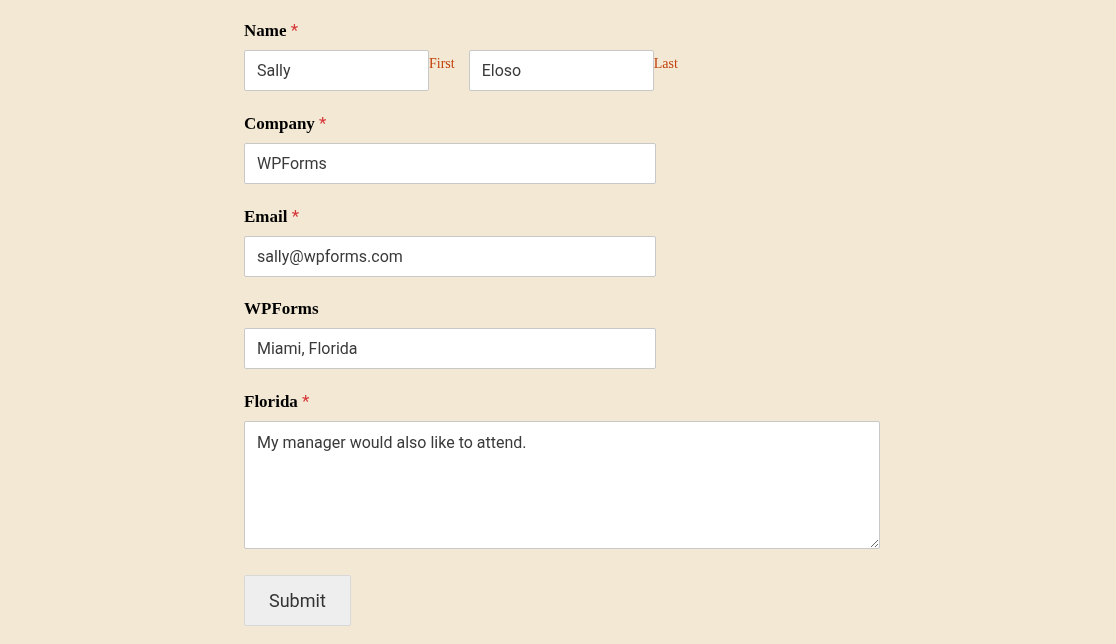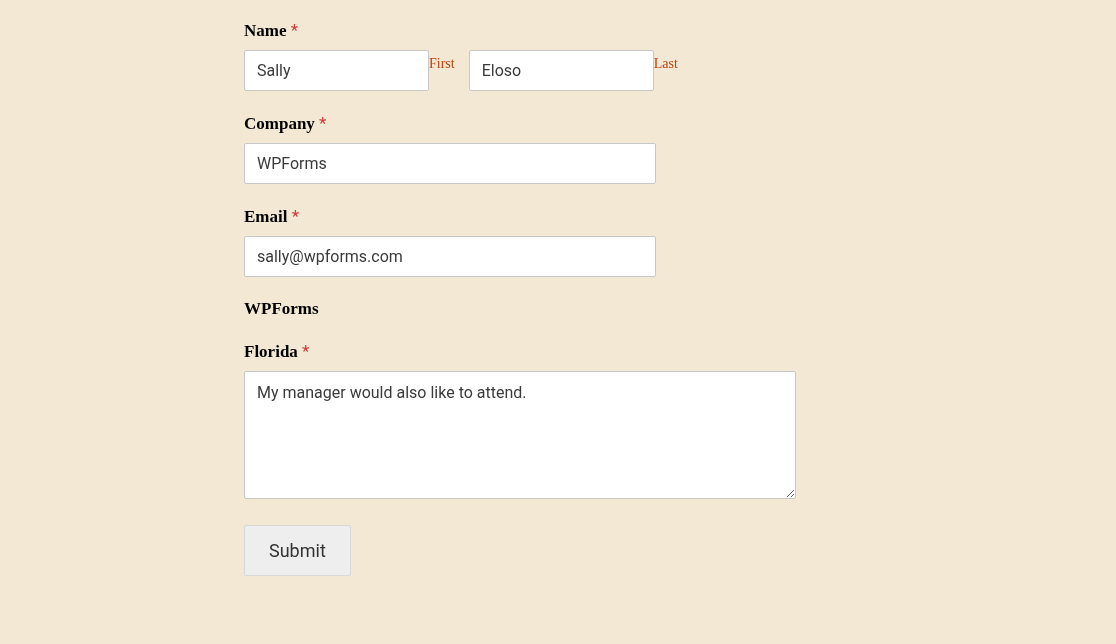--- a/index.html
+++ b/index.html
@@ -52,21 +52,21 @@
     .input-full {
       width: 412px;
     }
     .sublabel {
       font-family: Georgia, "Times New Roman", serif;
       font-size: 14px;
       color: #c2410c;
       margin-top: 6px;
     }
     textarea {
-      width: 552px;
+      width: 636px;
       height: 128px;
       resize: both;
       line-height: 1.4;
     }
     .submit-btn {
       background: #eeeeee;
       border: 1px solid #d8d8d8;
       border-radius: 2px;
       padding: 14px 24px;
       font-size: 18px;
@@ -110,20 +110,21 @@
       <span>Email</span>
       <span class="required">*</span>
     </label>
     <input type="email" class="input-full" value="sally@wpforms.com" style="">
   </div>
 
   <div class="form-group">
     <label class="form-label">
       <span>WPForms</span>
     </label>
+    <input type="text" class="input-full" value="Miami, Florida" style="">
   </div>
 
   <div class="form-group">
     <label class="form-label">
       <span>Florida</span>
       <span class="required">*</span>
     </label>
     <textarea style="">My manager would also like to attend.</textarea>
   </div>
 

